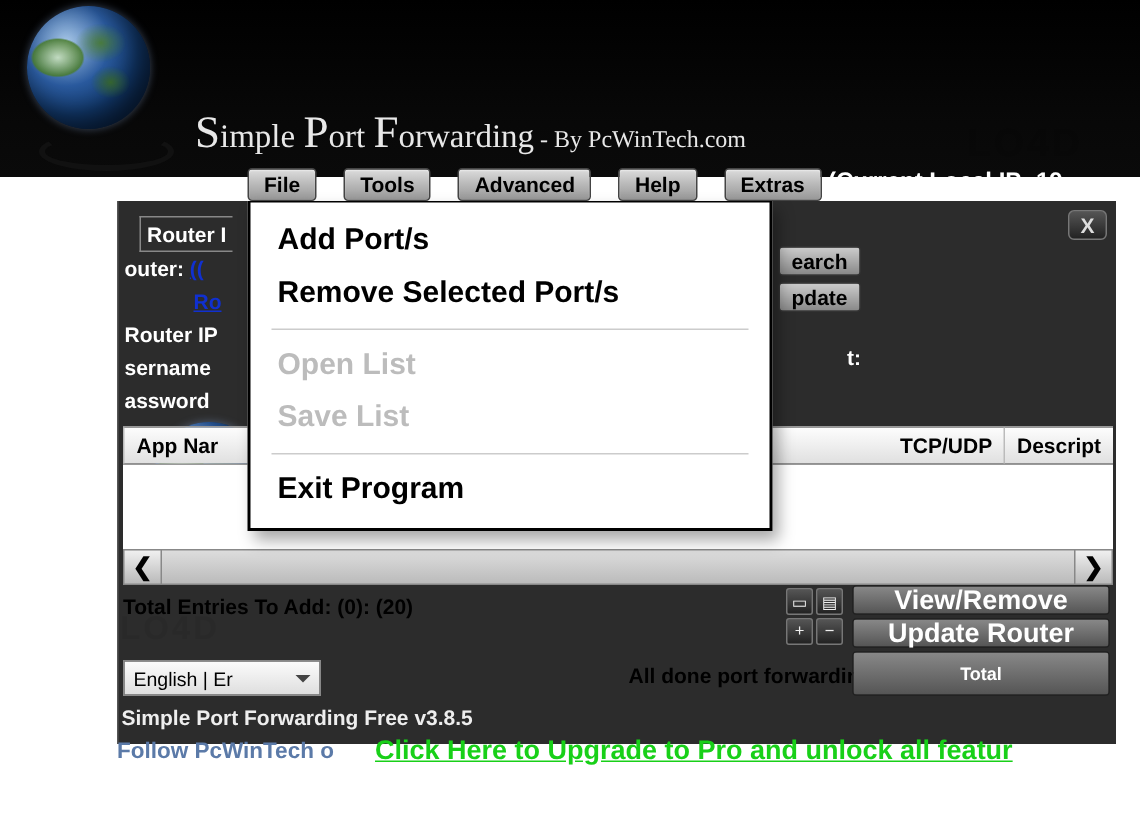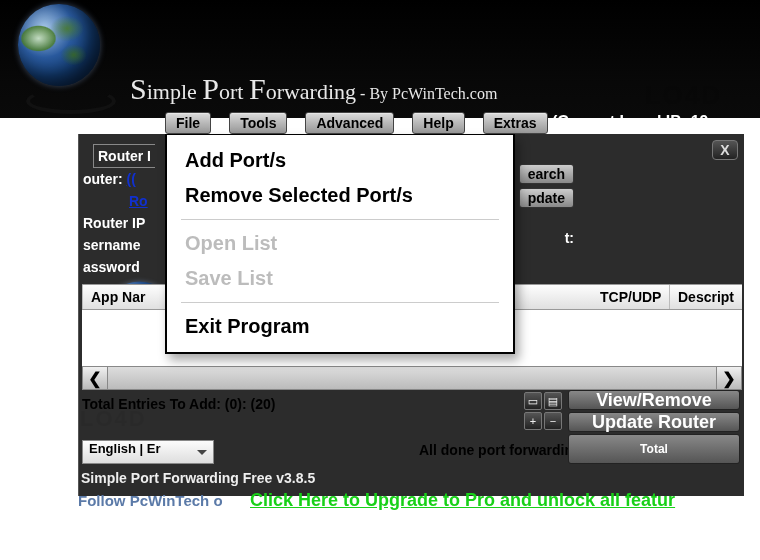--- a/index.html
+++ b/index.html
@@ -131,22 +131,22 @@
     border:1px solid #222; border-radius:3px;
     color:#fff; font-weight:bold; font-size:18px;
     display:flex; align-items:center; justify-content:center; cursor:pointer;
   }
   .view-remove { top:256px; }
   .update-router { top:278px; }
 
   .lang-select {
     position:absolute; left:3px; top:306px; width:132px; height:24px;
     background:linear-gradient(180deg,#fcfcfc,#dedede); border:1px solid #888;
-    font-weight:bold; font-size:13px; padding:0 22px 0 6px;
-    display:flex; align-items:flex-start; cursor:pointer; position:absolute;
+    font-weight:normal; font-size:13px; padding:0 22px 0 6px;
+    display:flex; align-items:center; cursor:pointer; position:absolute;
   }
   .lang-select::after { content:""; position:absolute; right:6px; top:9px; border:5px solid transparent; border-top-color:#444; }
 
   .all-done { position:absolute; left:340px; top:308px; font-weight:bold; font-size:14px; }
   .port-tester { right:4px; top:300px; height:30px; font-size:12px; line-height:1; text-align:center; flex-direction:column; justify-content:center;}
 
   .version-line { position:absolute; left:2px; top:336px; color:#eee; font-weight:bold; font-size:14px; }
 
   .footer-follow {
     position:absolute; left:78px; top:492px;

